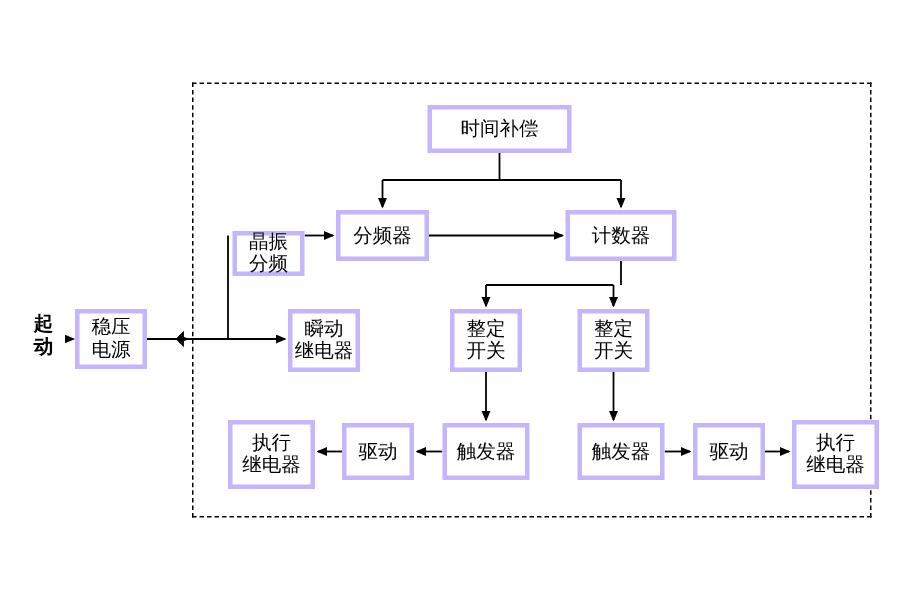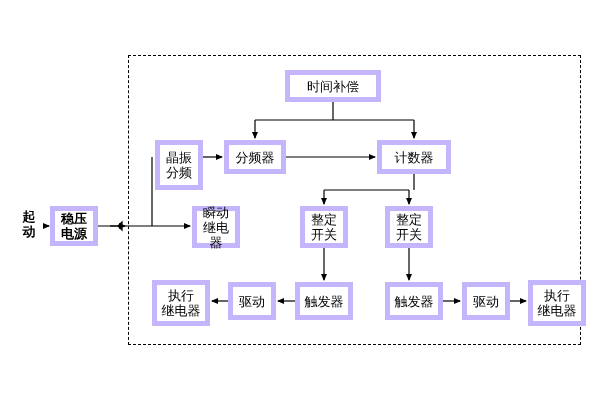--- a/index.html
+++ b/index.html
@@ -14,21 +14,21 @@
     overflow: hidden;
   }
   #diagram {
     position: relative;
     width: 600px;
     height: 400px;
   }
   .node {
     position: absolute;
     box-sizing: border-box;
-    border: 5px solid #c4b5fd;
+    border: 3px solid #c4b5fd;
     background: #ffffff;
     display: flex;
     align-items: center;
     justify-content: center;
     text-align: center;
     font-size: 13px;
     line-height: 15px;
     color: #000000;
     white-space: pre-line;
     letter-spacing: 0px;
@@ -113,27 +113,27 @@
     <line x1="228" y1="301" x2="212" y2="301" marker-end="url(#arrow)"></line>
 
     <line x1="443" y1="301" x2="460" y2="301" marker-end="url(#arrow)"></line>
 
     <line x1="510" y1="301" x2="526" y2="301" marker-end="url(#arrow)"></line>
   </svg>
 
   <div class="label-text" style="left:12px; top:203px; width:34px; height:42px;">起
 动</div>
 
-  <div class="node" style="left:50px; top:206px; width:48px; height:40px;font-weight:bold;">稳压
+  <div class="node" style="left:50px; top:206px; width:48px; height:40px;">稳压
 电源</div>
 
   <div class="node" style="left:192px; top:206px; width:48px; height:42px;">瞬动
 继电器</div>
 
-  <div class="node" style="left:155px; top:140px; width:48px; height:50px;">晶振
+  <div class="node" style="left:155px; top:154px; width:48px; height:30px;">晶振
 分频</div>
 
   <div class="node" style="left:377px; top:140px; width:74px; height:34px;">计数器</div>
 
   <div class="node" style="left:224px; top:140px; width:62px; height:34px;">分频器</div>
 
   <div class="node" style="left:285px; top:70px; width:96px; height:32px;">时间补偿</div>
 
   <div class="node" style="left:300px; top:206px; width:48px; height:42px;">整定
 开关</div>

